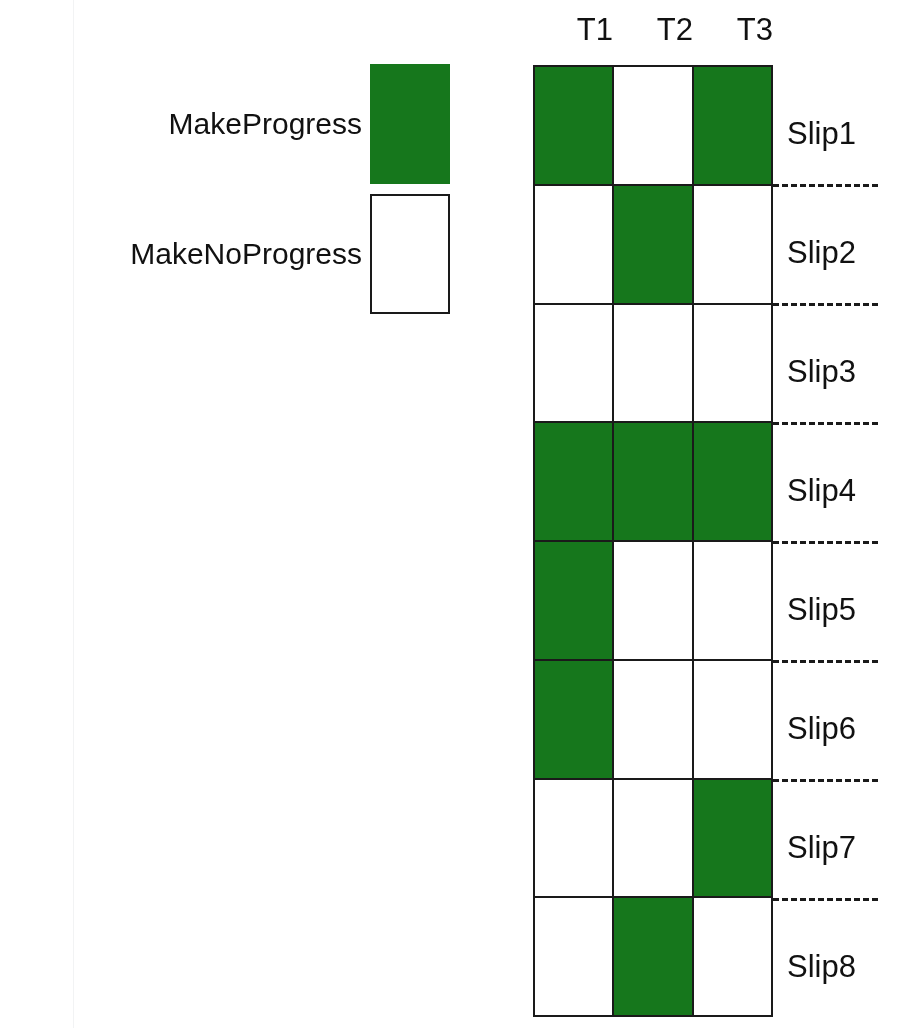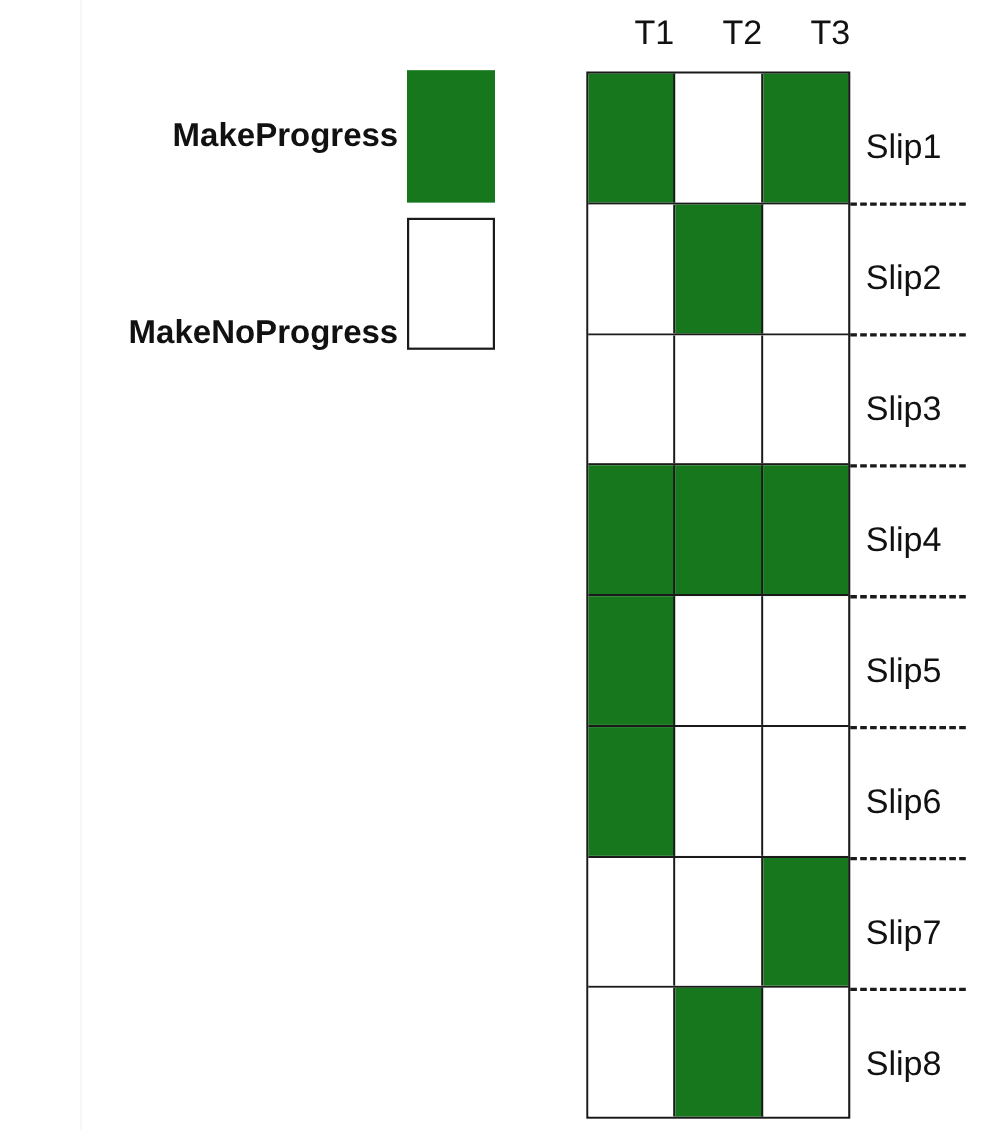--- a/index.html
+++ b/index.html
@@ -41,24 +41,23 @@
     width: 370px;
     height: 270px;
   }
   .legend-row {
     position: absolute;
     left: 0;
     width: 370px;
     display: flex;
     align-items: center;
     justify-content: flex-end;
-    font-weight: bold;
   }
   .legend-row.r0 { top: 0px; height: 128px; }
-  .legend-row.r1 { top: 130px; height: 128px; align-items: flex-end; }
+  .legend-row.r1 { top: 130px; height: 128px; }
 
   .legend-label {
     font-size: 30px;
     line-height: 1;
     color: #111111;
     white-space: nowrap;
     letter-spacing: 0px;
     padding-right: 8px;
   }
 

